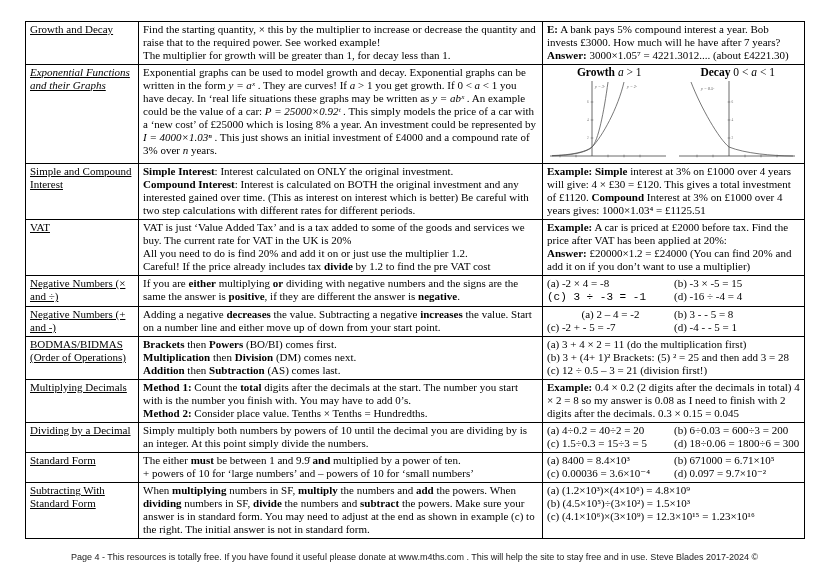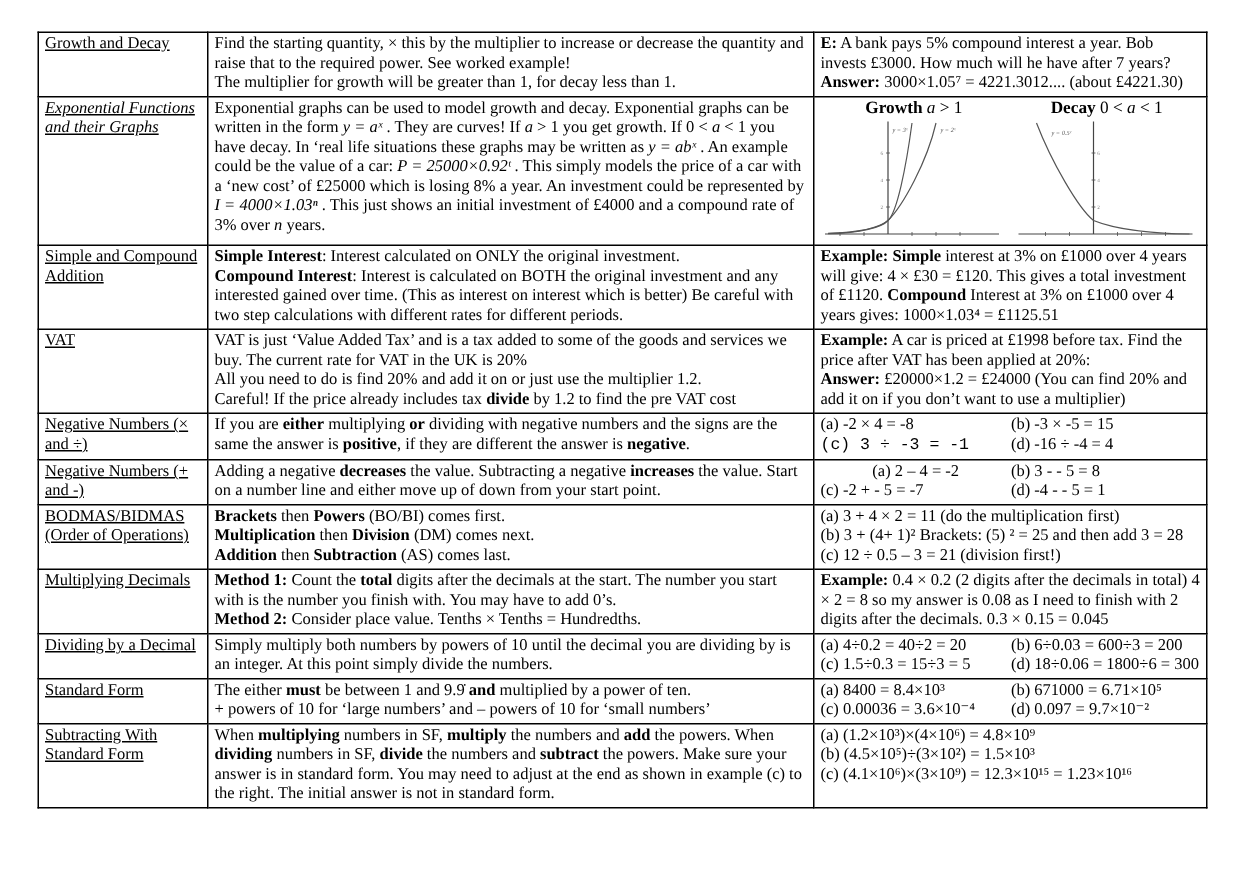--- a/index.html
+++ b/index.html
@@ -114,41 +114,41 @@
         <text class="ticknum" x="54.5" y="24.3">6</text>
         <path class="curve" d="M14,3 C24,29 42,60 52,68 C68,74.5 95,76.8 116,77"></path>
         <text class="tinylabel" x="24" y="11">y = 0.5ˣ</text>
       </svg>
     </div>
   </div>
 </td>
         </tr>
         <tr>
           <td class="cell topic">
-            <div class="line"><span>Simple and Compound Addition</span></div>
+            <div class="line"><span>Simple and Compound Interest</span></div>
           </td>
           <td class="cell expl">
             <div class="line"><span class="b">Simple Interest</span><span>: Interest calculated on ONLY the original investment.</span></div>
             <div class="line"><span class="b">Compound Interest</span><span>: Interest is calculated on BOTH the original investment and any interested gained over time. (This as interest on interest which is better) Be careful with two step calculations with different rates for different periods.</span></div>
           </td>
           <td class="cell ex">
             <div class="line"><span class="b">Example: Simple</span><span> interest at 3% on £1000 over 4 years will give: 4 × £30 = £120. This gives a total investment of £1120. </span><span class="b">Compound</span><span> Interest at 3% on £1000 over 4 years gives: 1000×1.03⁴  = £1125.51</span></div>
           </td>
         </tr>
         <tr>
           <td class="cell topic">
             <div class="line"><span>VAT</span></div>
           </td>
           <td class="cell expl">
             <div class="line"><span>VAT is just ‘Value Added Tax’ and is a tax added to some of the goods and services we buy. The current rate for VAT in the UK is 20%</span></div>
             <div class="line"><span>All you need to do is find 20% and add it on or just use the multiplier 1.2.</span></div>
             <div class="line"><span>Careful! If the price already includes tax </span><span class="b">divide</span><span> by 1.2 to find the pre VAT cost</span></div>
           </td>
           <td class="cell ex">
-            <div class="line"><span class="b">Example:</span><span> A car is priced at £1998 before tax. Find the price after VAT has been applied at 20%:</span></div>
+            <div class="line"><span class="b">Example:</span><span> A car is priced at £2000 before tax. Find the price after VAT has been applied at 20%:</span></div>
             <div class="line"><span class="b">Answer:</span><span> £20000×1.2 = £24000 (You can find 20% and add it on if you don’t want to use a multiplier)</span></div>
           </td>
         </tr>
         <tr>
           <td class="cell topic">
             <div class="line"><span>Negative Numbers (× and ÷)</span></div>
           </td>
           <td class="cell expl">
             <div class="line"><span>If you are </span><span class="b">either</span><span> multiplying </span><span class="b">or</span><span> dividing with negative numbers and the signs are the same the answer is </span><span class="b">positive</span><span>, if they are different the answer is </span><span class="b">negative</span><span>.</span></div>
           </td>
@@ -230,13 +230,14 @@
           </td>
           <td class="cell ex">
             <div class="line"><span>(a) (1.2×10³)×(4×10⁶) = 4.8×10⁹</span></div>
             <div class="line"><span>(b) (4.5×10⁵)÷(3×10²) = 1.5×10³</span></div>
             <div class="line"><span>(c) (4.1×10⁶)×(3×10⁹) = 12.3×10¹⁵ = 1.23×10¹⁶</span></div>
           </td>
         </tr>
       </tbody>
   </table>
 
+  <div class="footer">Page 4  -  This resources is totally free. If you have found it useful please donate at www.m4ths.com . This will help the site to stay free and in use. Steve Blades 2017-2024 ©</div>
 </div>
 
 </body></html>

